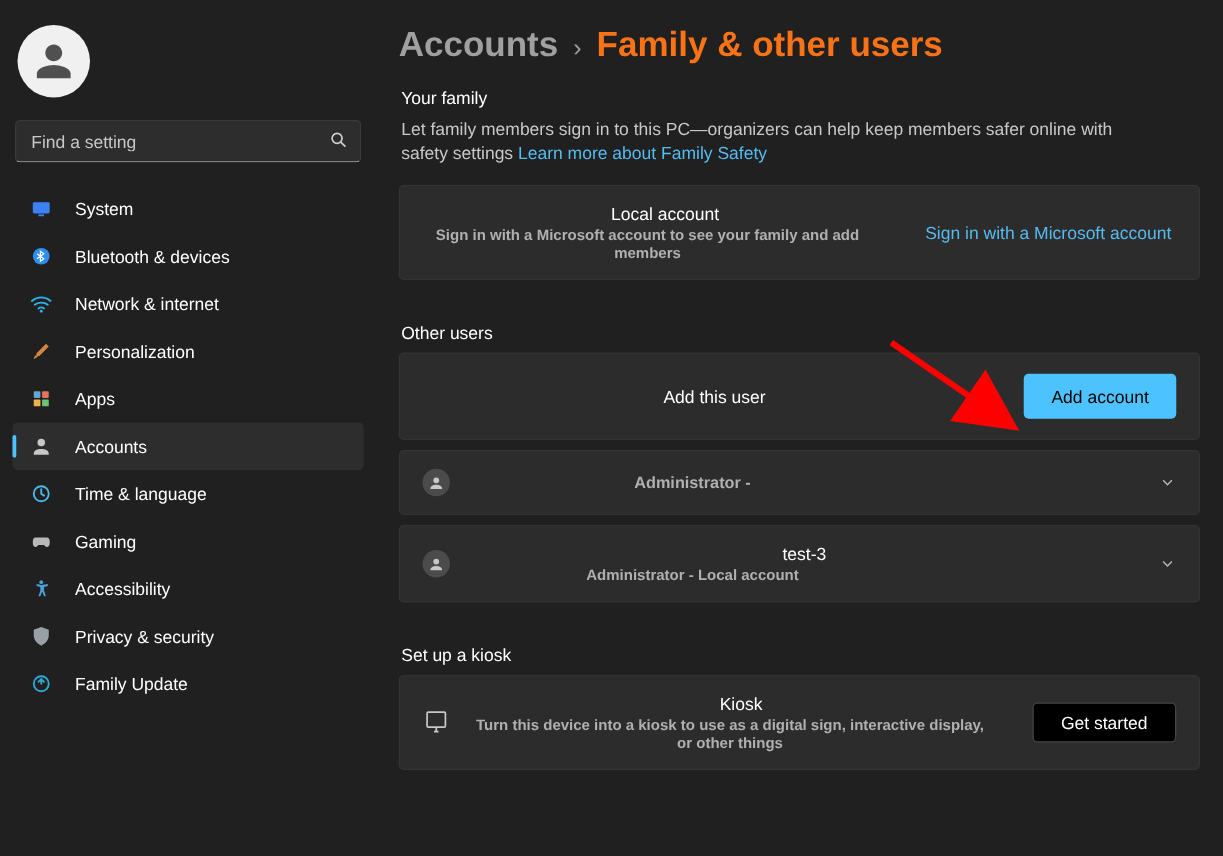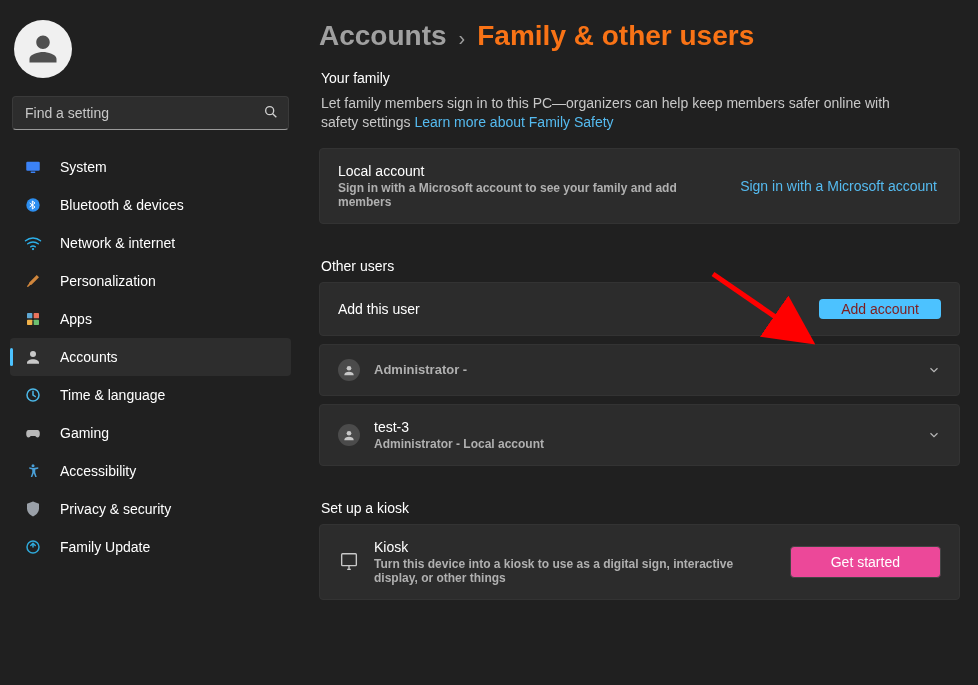--- a/index.html
+++ b/index.html
@@ -105,37 +105,37 @@
       padding: 14px 18px;
       display: flex; align-items: center;
       gap: 14px;
       margin-bottom: 8px;
     }
     .card-icon {
       width: 22px; height: 22px; flex-shrink: 0;
       display:flex; align-items:center; justify-content:center;
     }
     .card-icon.round { width: 22px; height: 22px; border-radius: 50%; background:#4b4b4b; }
-    .card-text { flex: 1; min-width: 0; }
+    .card-text { flex: 1; min-width: 0; text-align: center; }
     .card-title { font-size: 14px; color: #ffffff; }
     .card-sub { font-size: 12px; color: #b0b0b0; margin-top: 2px; max-width: 360px; font-weight: bold; }
     .card-action-link { font-size: 14px; color: #55bbf0; cursor: pointer; white-space: nowrap; padding-right: 4px; }
 
     .btn-primary {
-      background: #4cc2ff; color: #7f1d1d;
+      background: #4cc2ff; color: #000000;
       border: none; border-radius: 4px;
-      height: 20px; padding: 0 22px;
+      height: 36px; padding: 0 22px;
       font-size: 14px; cursor: pointer;
       white-space: nowrap;
     }
     .btn-secondary {
-      background: #ec4899; color: #ffffff;
+      background: #000000; color: #ffffff;
       border: 1px solid #444;
       border-radius: 4px;
-      height: 32px; padding: 0 40px;
+      height: 32px; padding: 0 22px;
       font-size: 14px; cursor: pointer;
       white-space: nowrap;
     }
     .chevron { width: 14px; height: 14px; color: #b8b8b8; flex-shrink: 0; }
 
     .section-gap { height: 20px; }
 
     
     .arrow-anno {
       position: absolute;

